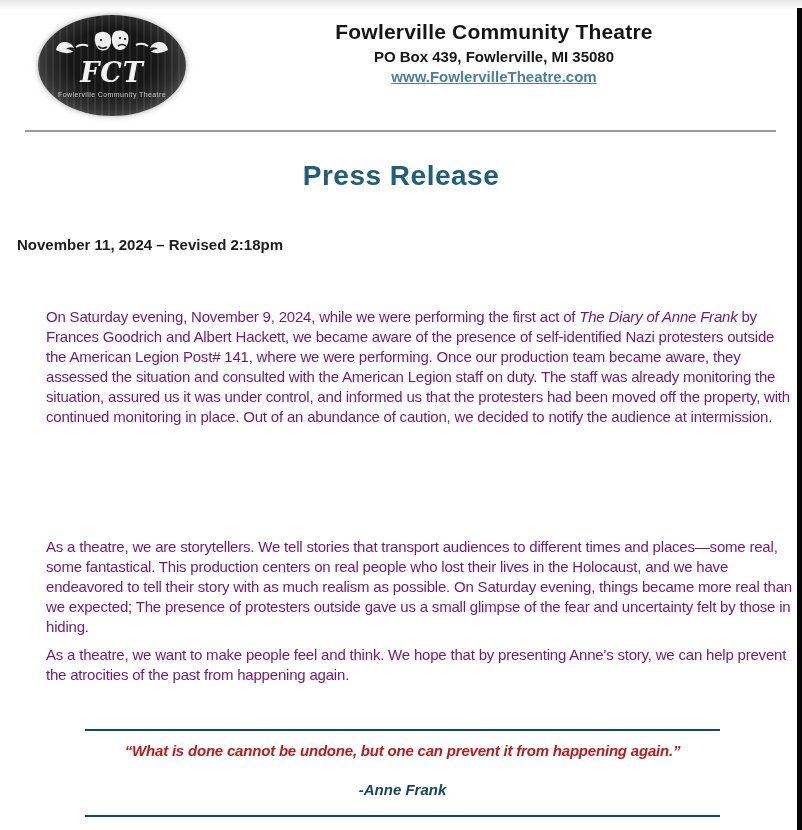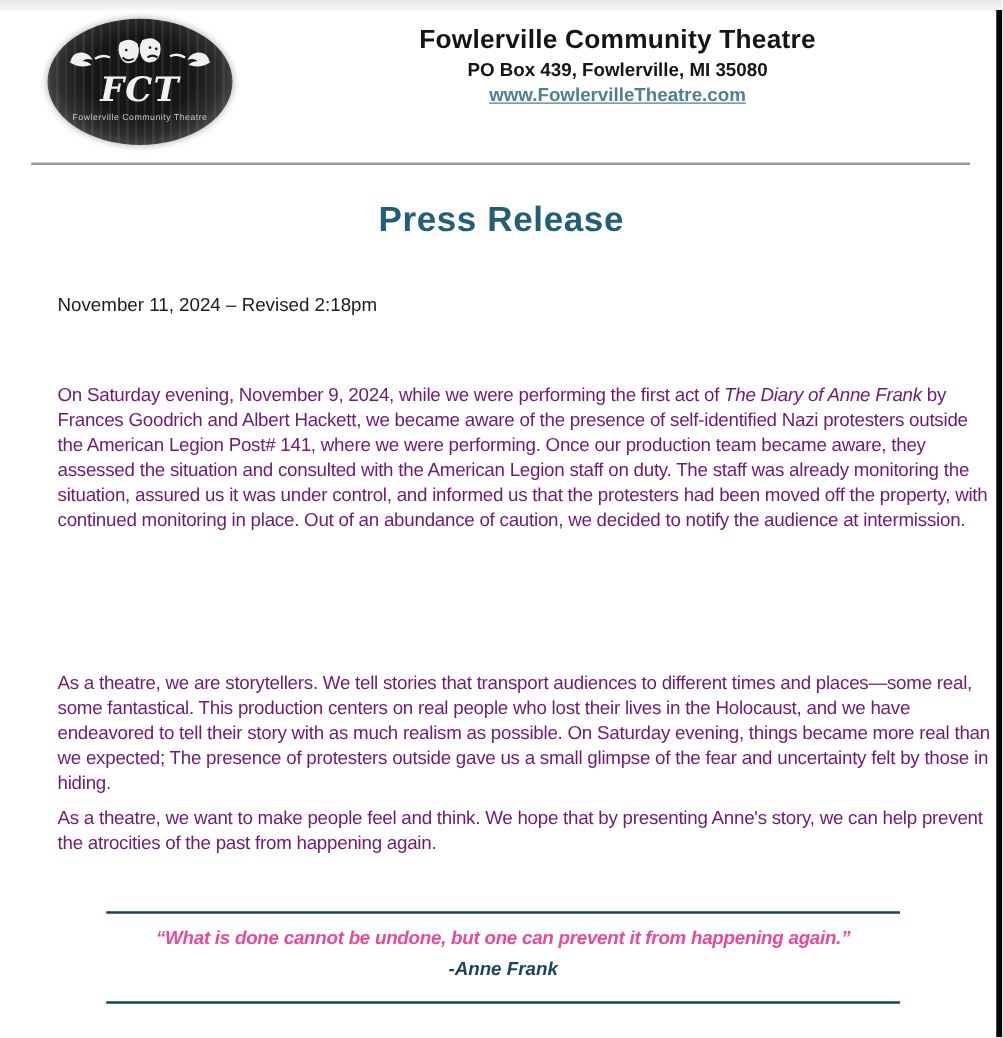--- a/index.html
+++ b/index.html
@@ -50,45 +50,45 @@
     position:absolute; top:130px; left:25px; width:751px; height:2px;
     background:#9a9a9a; border:none; margin:0;
   }
 
   
   .title {
     position:absolute; top:160px; left:0; width:100%; margin:0;
     text-align:center; color:#215e79; font-size:28px; font-weight:700; letter-spacing:.5px;
   }
   .dateline {
-    position:absolute; top:236px; left:46px;
-    font-size:15px; font-weight:400; color:#1d1d1d;
+    position:absolute; top:236px; left:17px;
+    font-size:15px; font-weight:700; color:#1d1d1d;
   }
 
   
   .para {
     position:absolute; left:30px; width:748px; margin:16px;
     font-size:15px; font-weight:400; line-height:20px;
     color:#701a75; letter-spacing:-0.2px; text-align:left;
   }
   .p1 { top:291px; }
   .p2 { top:447px; }
   .p3 { top:521px; }
   .p4 { top:629px; }
   .para em { font-style:italic; }
 
   
   .quote-block { position:absolute; top:729px; left:85px; width:635px; text-align:center; }
   .quote-rule { height:2px; background:#19465f; border:none; margin:0; }
   .quote-text {
     margin-top:11px; font-size:15px; font-style:italic; font-weight:700;
-    color:#ec4899; letter-spacing:-0.2px;text-align:center;
+    color:#b91c1c; letter-spacing:-0.2px;text-align:center;
   }
   .quote-attr {
-    margin-top:8px; font-size:15px; font-style:italic; font-weight:700; color:#17455e;
+    margin-top:22px; font-size:15px; font-style:italic; font-weight:700; color:#17455e;
   }
   .quote-rule.bottom { margin-top:17px; }
 </style>
 </head>
 <body>
 
 <div class="page">
   <div class="top-edge"></div>
   <div class="right-border"></div>
 

